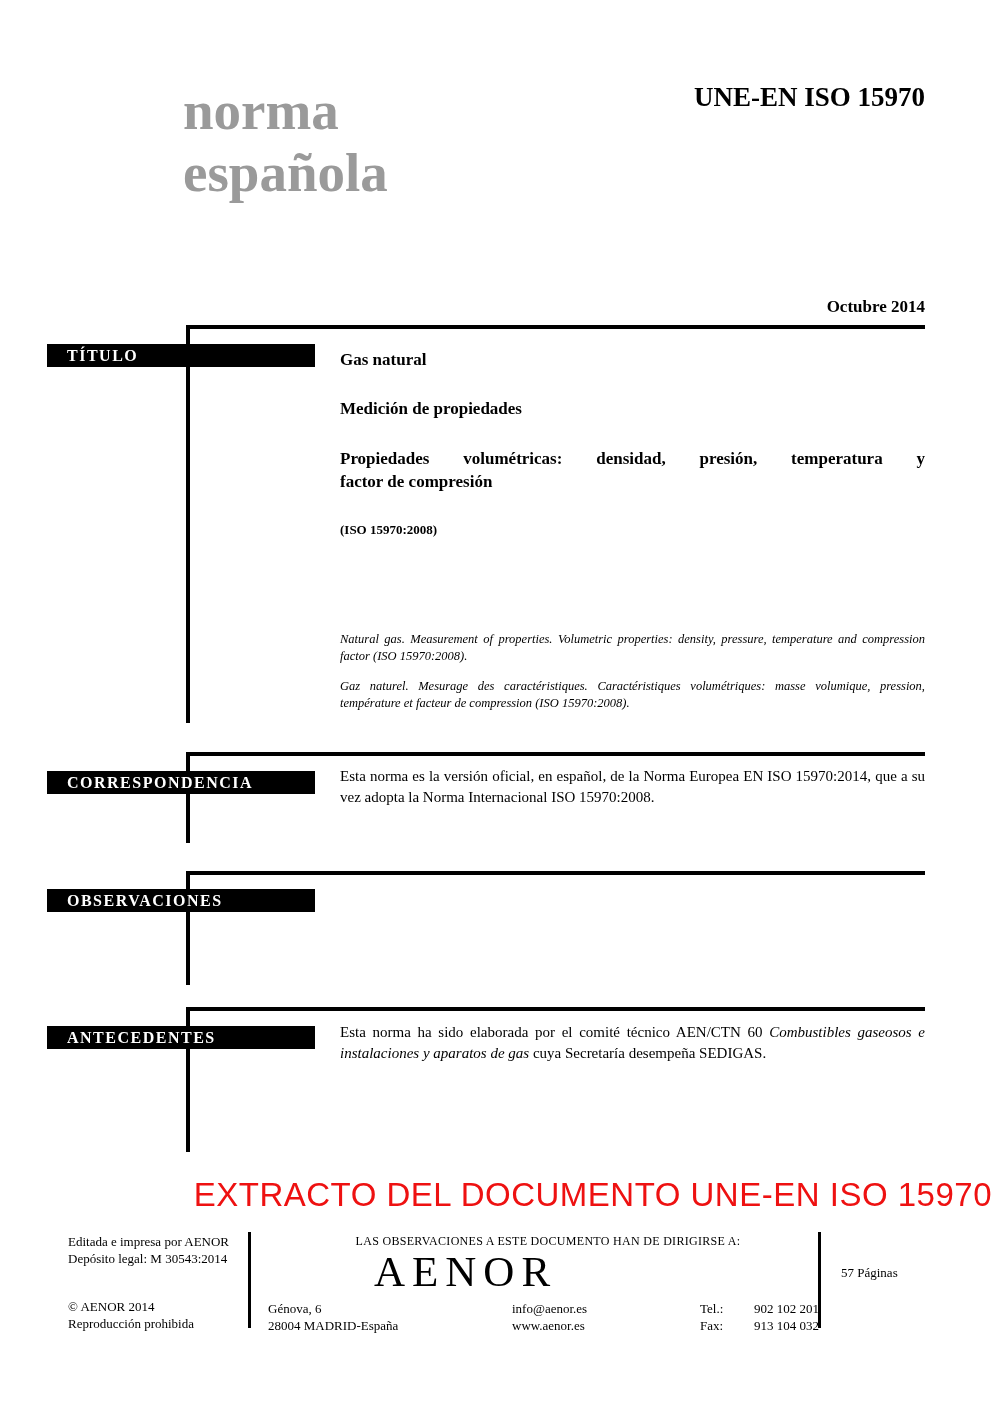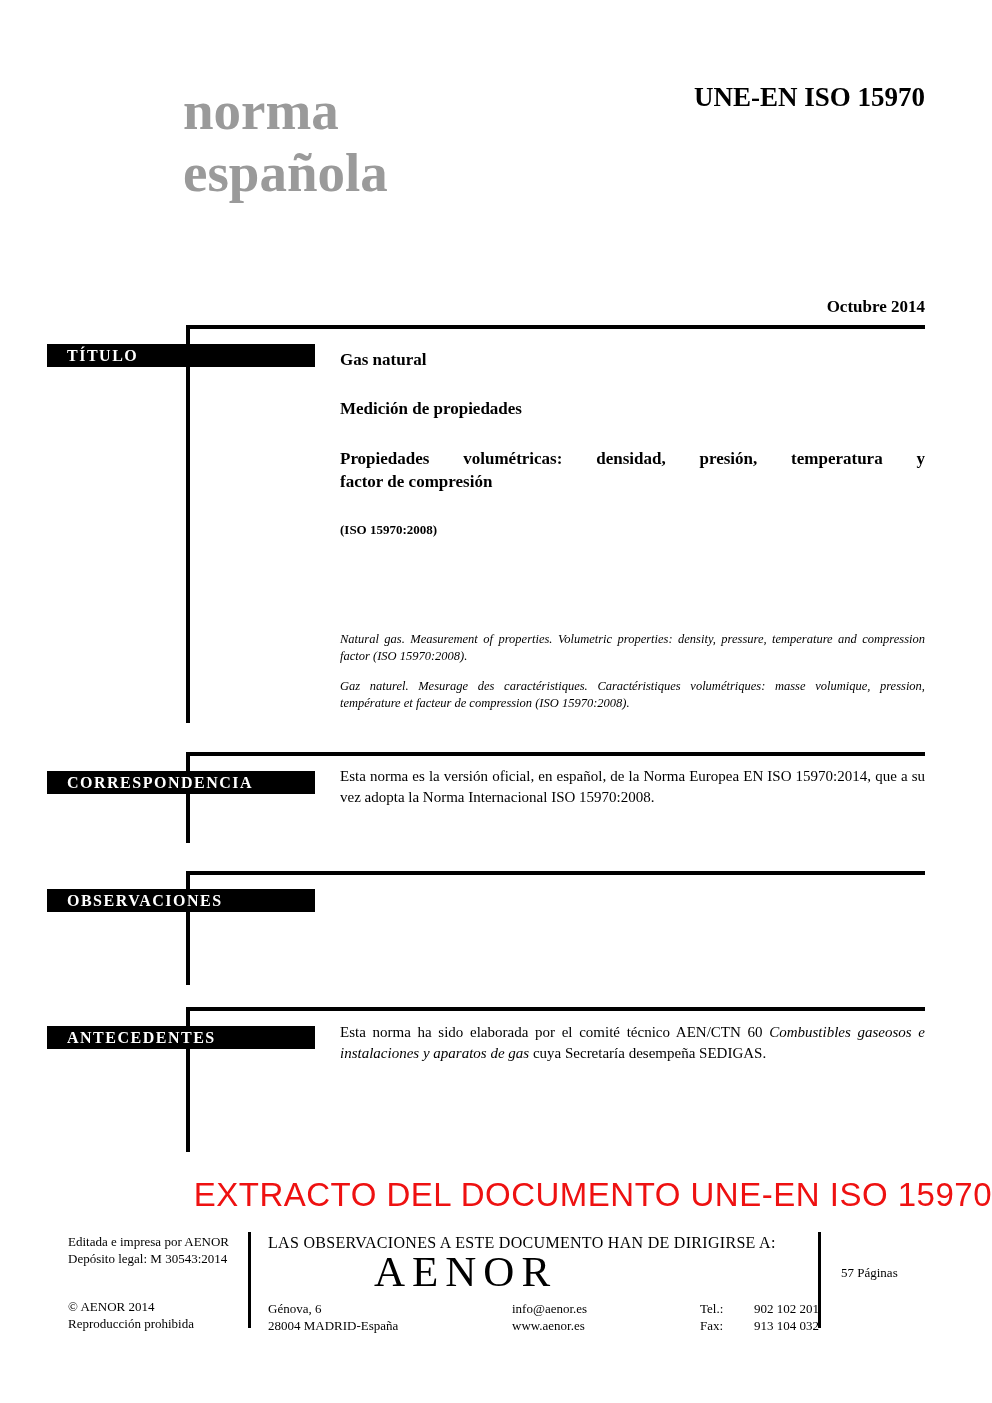--- a/index.html
+++ b/index.html
@@ -93,22 +93,22 @@
   }
   .aenor-desc {
     left: 545px; top: 1258px;
     font-family: "Liberation Sans", sans-serif;
     font-weight: 700;
     font-size: 14px;
     line-height: 16.5px;
   }
   .notice {
     left: 268px; top: 1234px; width: 560px;
-    text-align: left;
-    font-size: 16px;
+    text-align: center;
+    font-size: 12px;
     letter-spacing: 0.3px;
   }
   .telfax-row { display: flex; }
   .telfax-row .lbl { width: 40px; }
   .telfax-row .val { margin-left: 14px; }
 </style>
 </head>
 <body>
 
 <div class="page">

